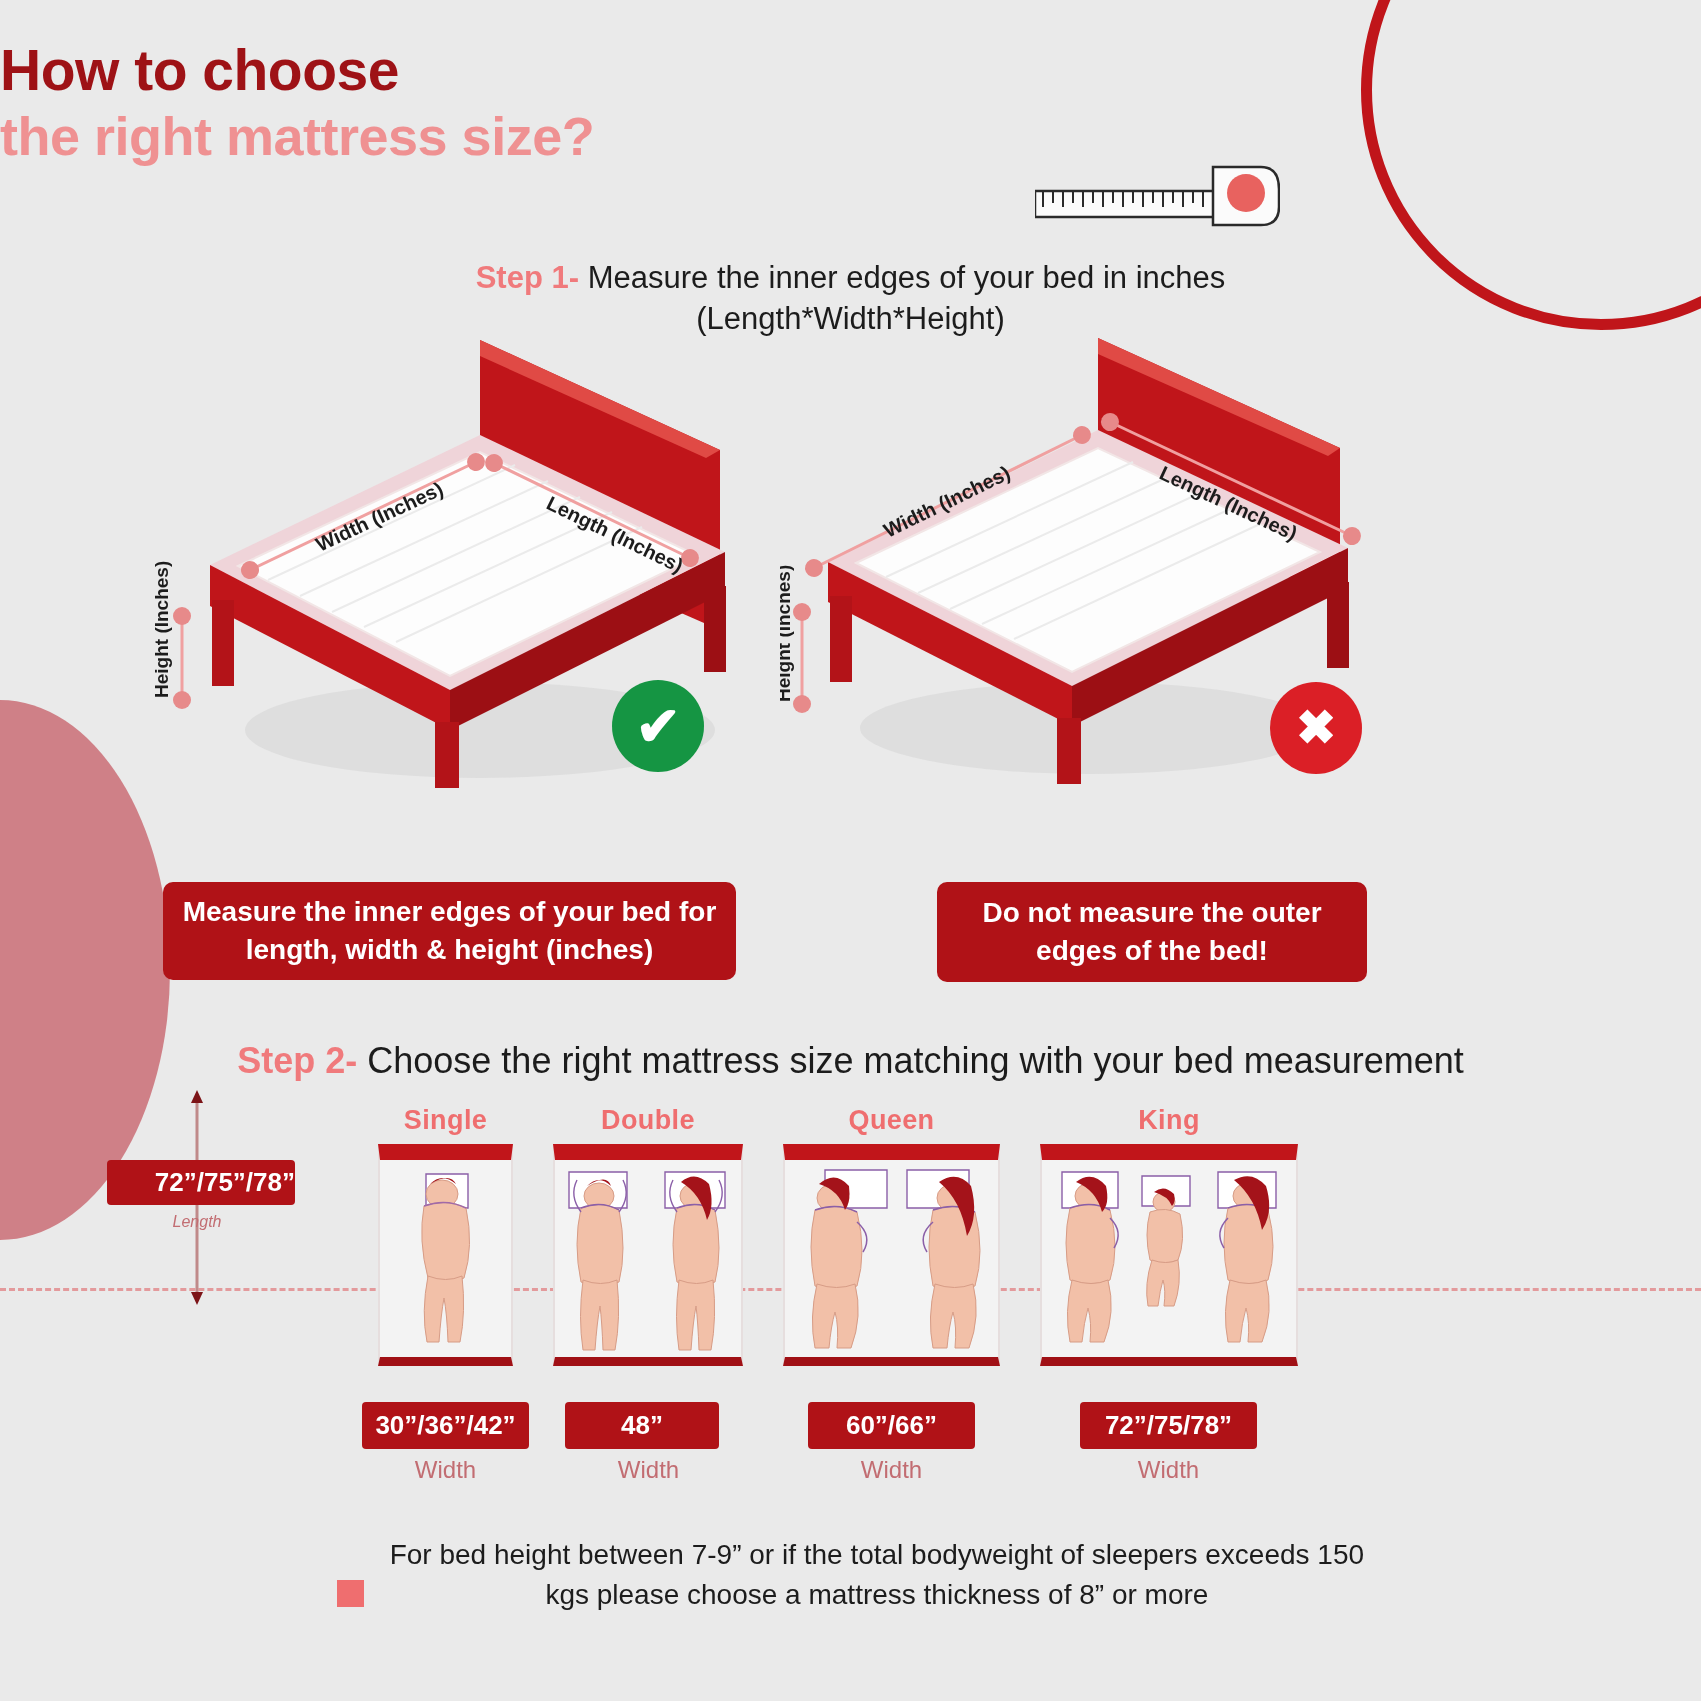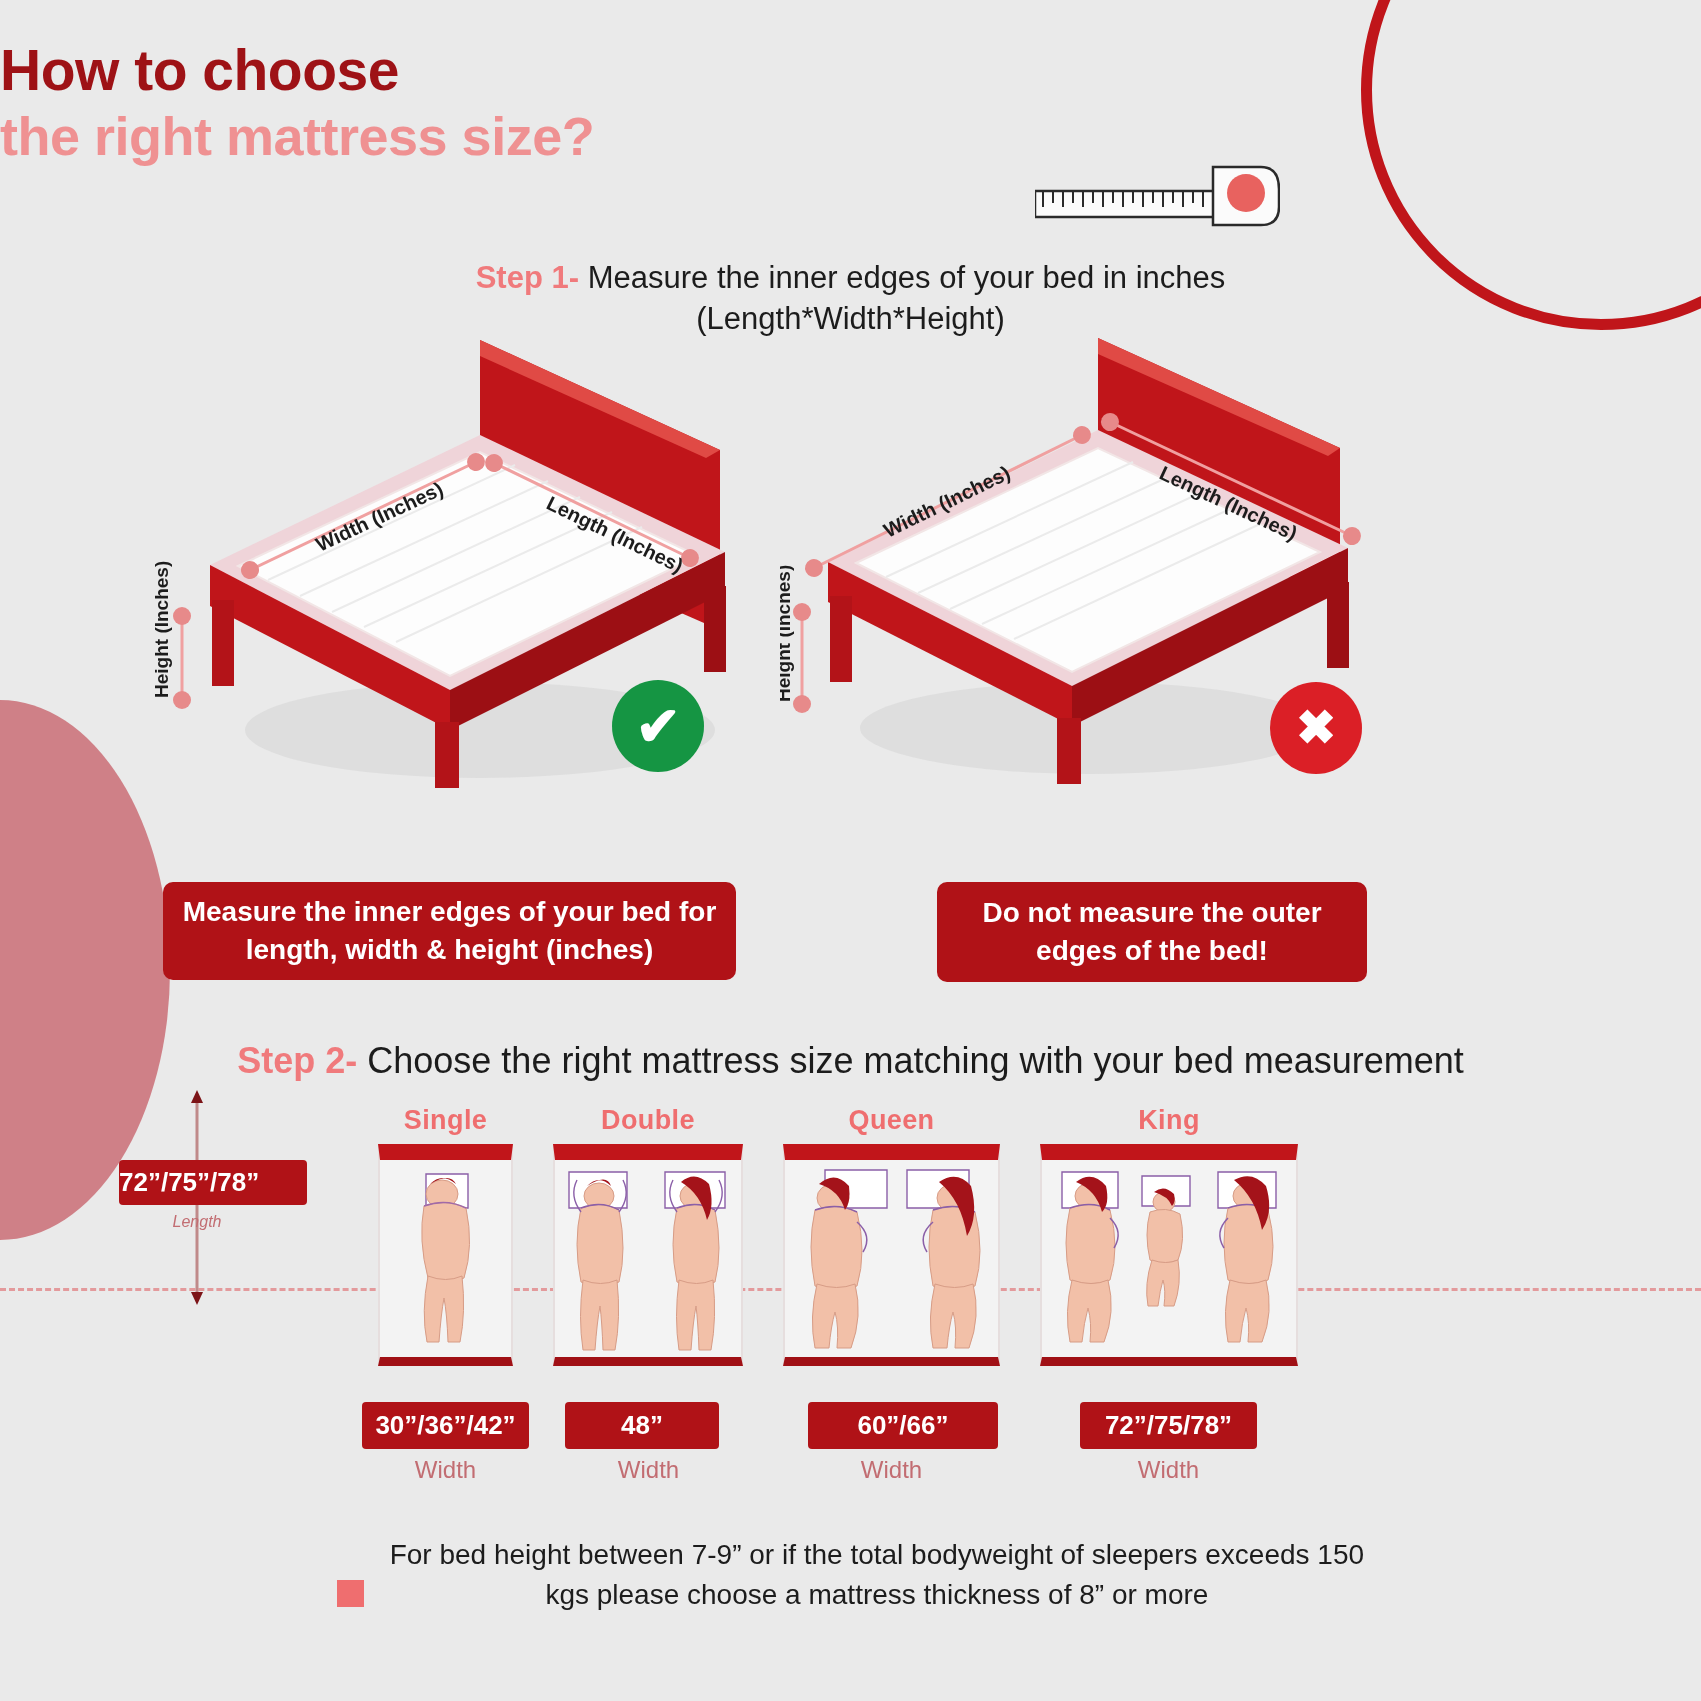--- a/index.html
+++ b/index.html
@@ -117,23 +117,23 @@
     padding: 8px 6px; white-space: nowrap;
   }
   .wcap {
     position: absolute; top: 54px; text-align: center;
     font-size: 24px; color: #c26d72;
   }
 
   
   .len-block { position: absolute; left: 103px; top: 1090px; width: 190px; }
   .len-chip {
-    position: absolute; top: 70px; left: 16px; width: 188px;
+    position: absolute; top: 70px; left: 4px; width: 188px;
     background: #b01217; color: #fff; border-radius: 4px;
-    font-size: 26px; font-weight: bold; text-align: left; padding: 7px 0;
+    font-size: 26px; font-weight: bold; text-align: right; padding: 7px 0;
   }
   .len-cap {
     position: absolute; top: 123px; left: 0; width: 188px; text-align: center;
     font-size: 16px; color: #c26d72; font-style: italic;
   }
   .len-arrow { position: absolute; left: 86px; top: 0; }
 
   
   .foot {
     position: absolute; top: 1535px; left: 0; width: 1701px; text-align: center;
@@ -407,21 +407,21 @@
     </div>
   </div>
 
   <div class="wlabels">
     <div class="wchip" style="left:362px; width:167px;">30”/36”/42”</div>
     <div class="wcap" style="left:362px; width:167px;">Width</div>
 
     <div class="wchip" style="left:565px; width:154px;">48”</div>
     <div class="wcap" style="left:565px; width:167px;">Width</div>
 
-    <div class="wchip" style="left:808px; width:190px;">60”/66”</div>
+    <div class="wchip" style="left:808px; width:167px;">60”/66”</div>
     <div class="wcap" style="left:808px; width:167px;">Width</div>
 
     <div class="wchip" style="left:1080px; width:177px;">72”/75/78”</div>
     <div class="wcap" style="left:1080px; width:177px;">Width</div>
   </div>
 
   <div class="foot">
     <span class="foot-sq"></span>
     <span class="foot-inner">
       <span>For bed height between 7-9” or if the total bodyweight of sleepers exceeds 150</span>

